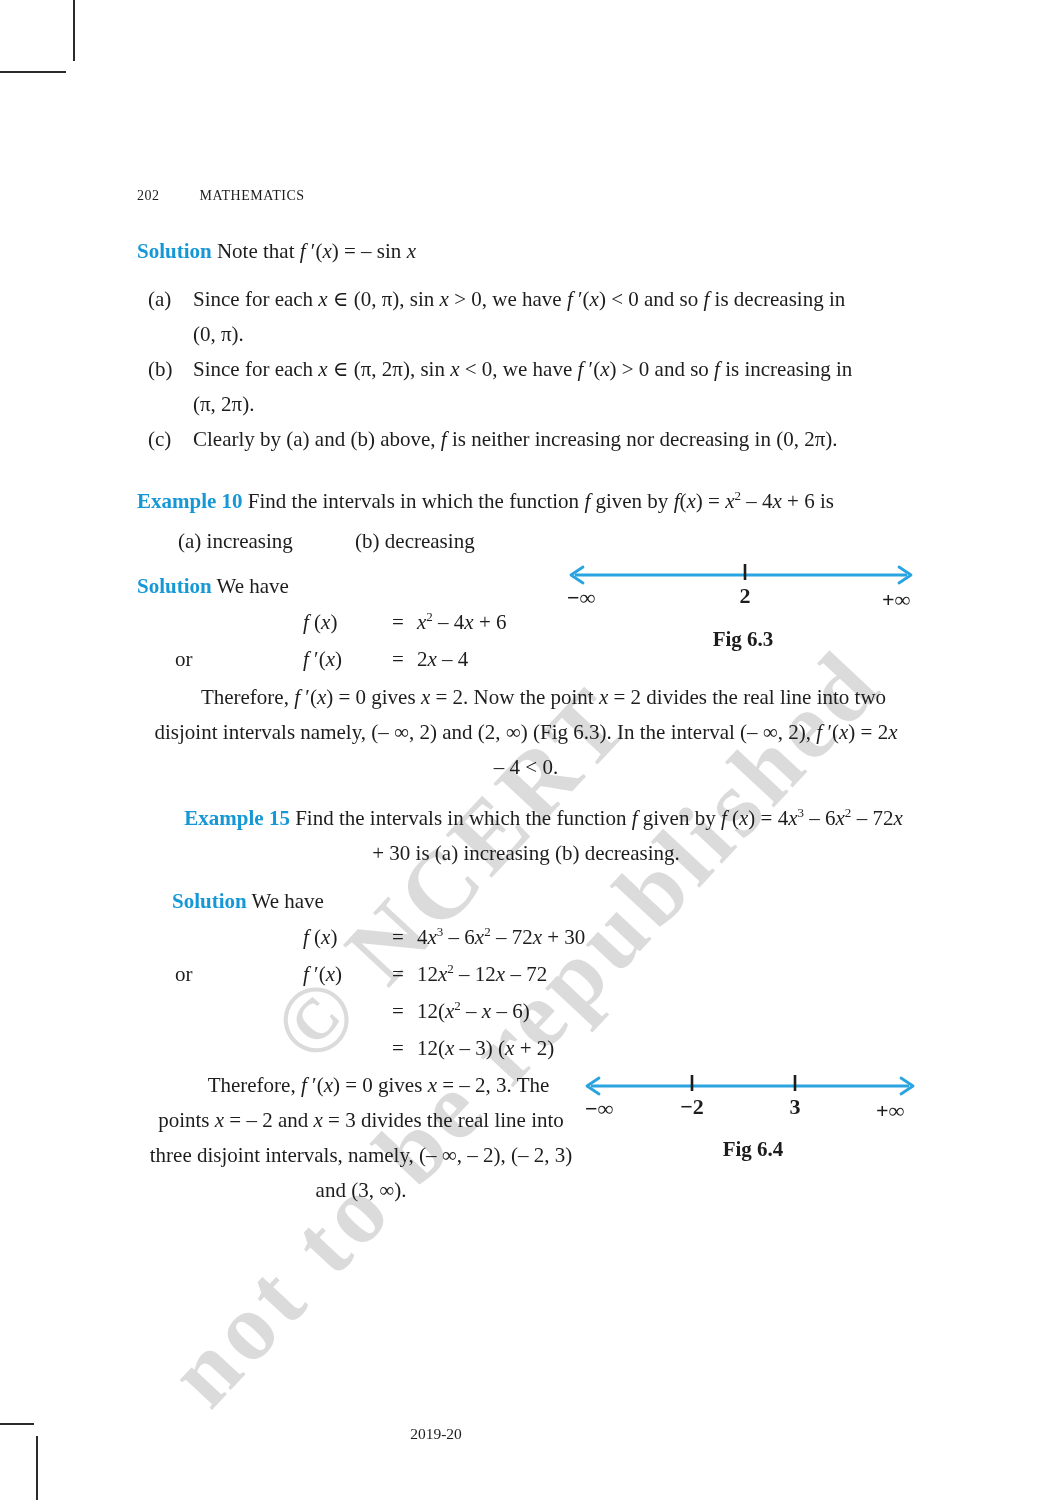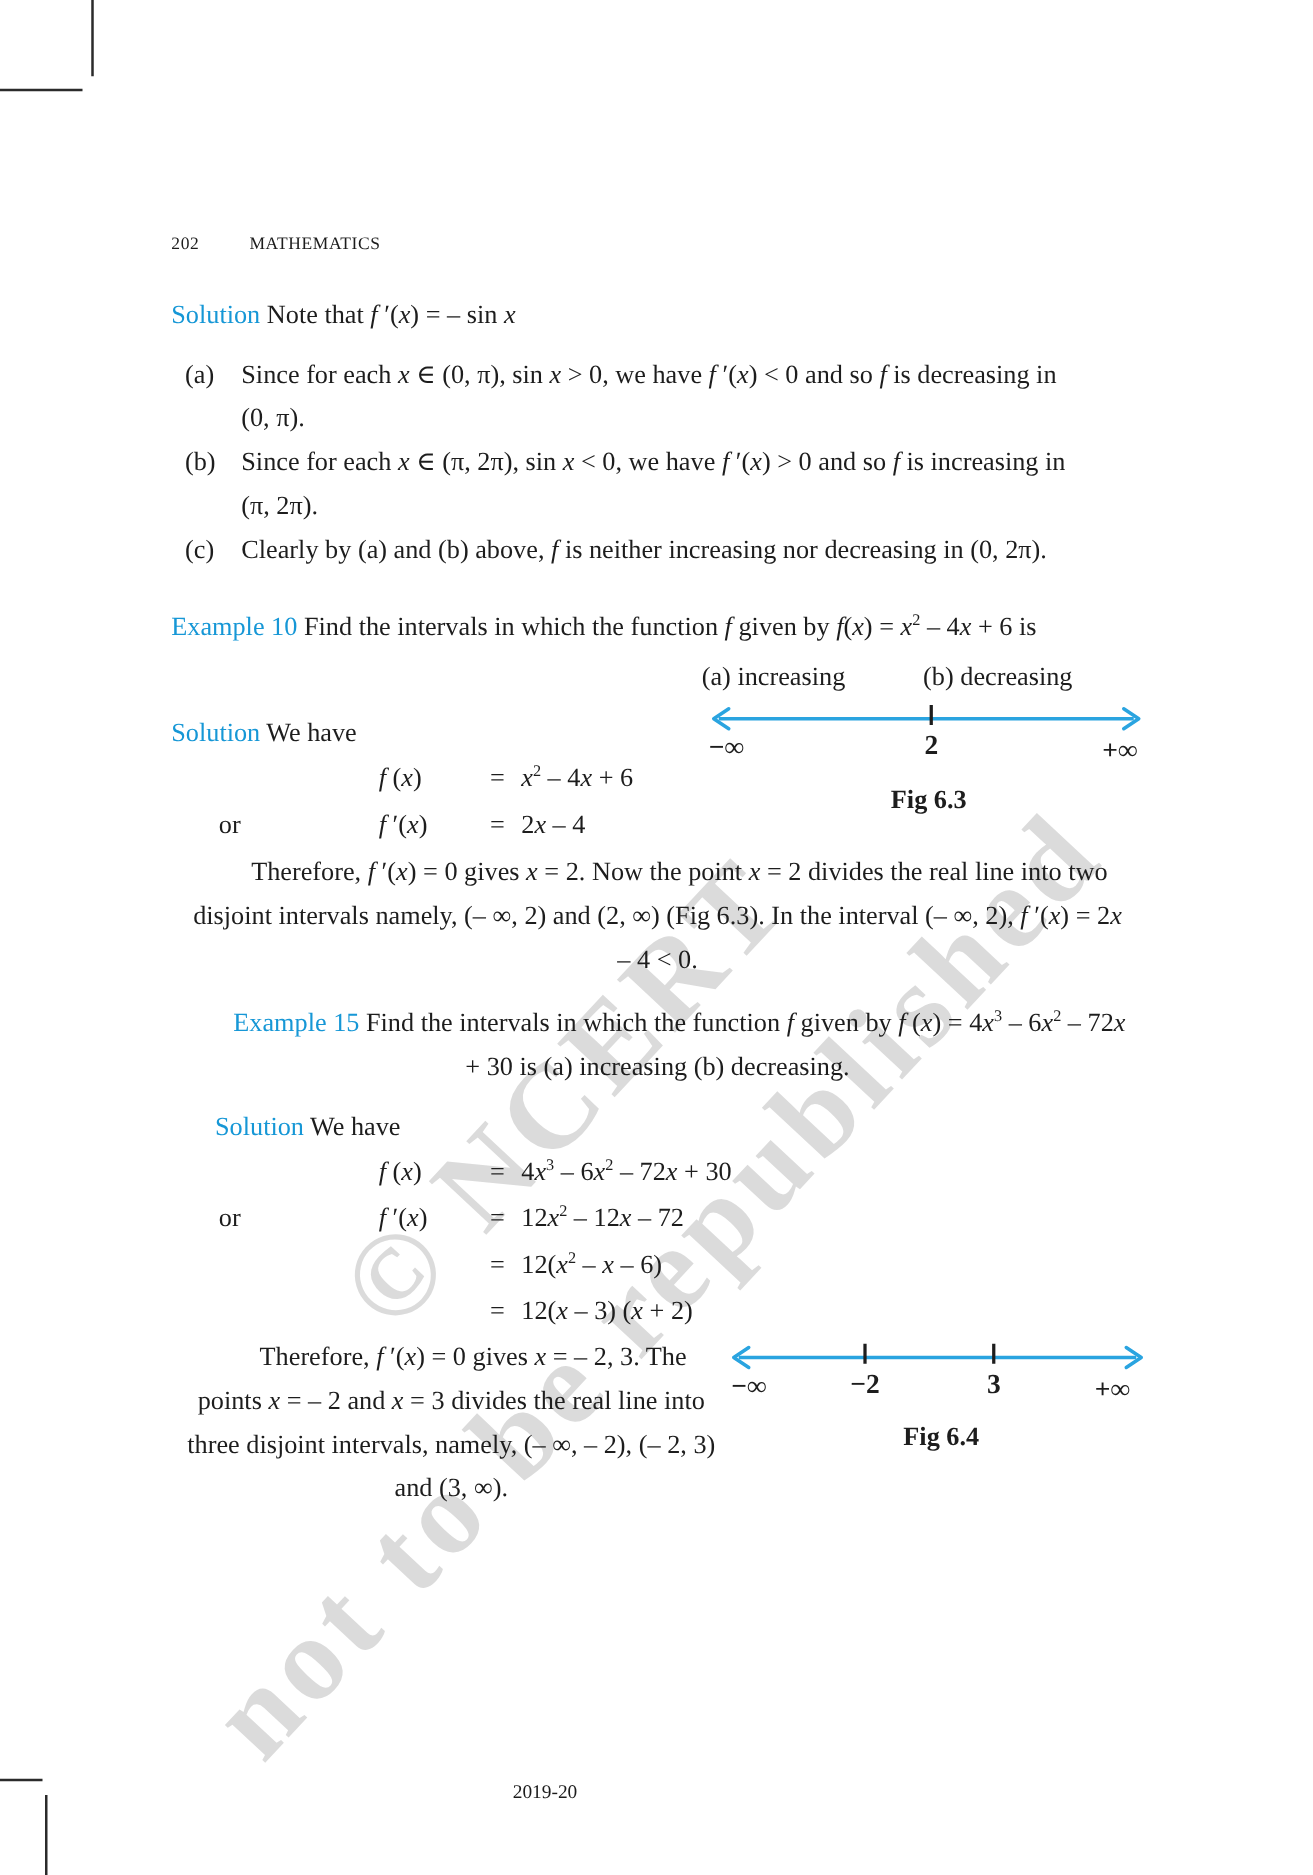--- a/index.html
+++ b/index.html
@@ -24,30 +24,30 @@
   .wm{
     position:absolute;white-space:nowrap;transform-origin:0 0;transform:rotate(-47deg);
     font-family:"Liberation Serif","DejaVu Serif",serif;font-weight:bold;
     color:var(--watermark-color);letter-spacing:6px;z-index:0;pointer-events:none;
   }
   .wm-1{left:250px;top:1008px;font-size:96px;}
   .wm-2{left:146px;top:1352px;font-size:96px;}
   
   .content{position:absolute;left:137px;top:186px;width:778px;font-size:21px;line-height:35px;z-index:1;}
   .running-head{display:flex;gap:40px;font-size:14px;line-height:20px;letter-spacing:0.5px;}
-  .accent{color:var(--accent-blue);font-weight:normal;}
+  .accent{color:var(--accent-blue);font-weight:bold;}
   .nw{white-space:nowrap;}
   sup{font-size:0.62em;line-height:0;}
   .solution-line{margin-top:28px;}
   .item-list{margin-top:13px;}
   .list-item{display:flex;}
   .list-item .marker{flex:0 0 56px;padding-left:11px;}
   .list-item .item-body{flex:1 1 auto;}
   .example-head{margin-top:27px;}
-  .subparts{margin-top:5px;padding-left:41px;text-align:right;}
+  .subparts{margin-top:5px;padding-left:41px;}
   .subparts .part{margin-right:57px;}
   .flexrow{display:flex;}
   .row1{margin-top:10px;}
   .row1 .leftcol{width:430px;flex:0 0 430px;}
   .row1 .rightcol{width:348px;flex:0 0 348px;margin-top:-12px;}
   .eq-grid{display:grid;grid-template-columns:166px 76px 38px auto;line-height:37px;}
   .eq-grid .pre{padding-left:38px;}
   .eq-grid .eqs{text-align:center;}
   .para{margin-top:2px;}
   .para2{margin-top:4px;}

